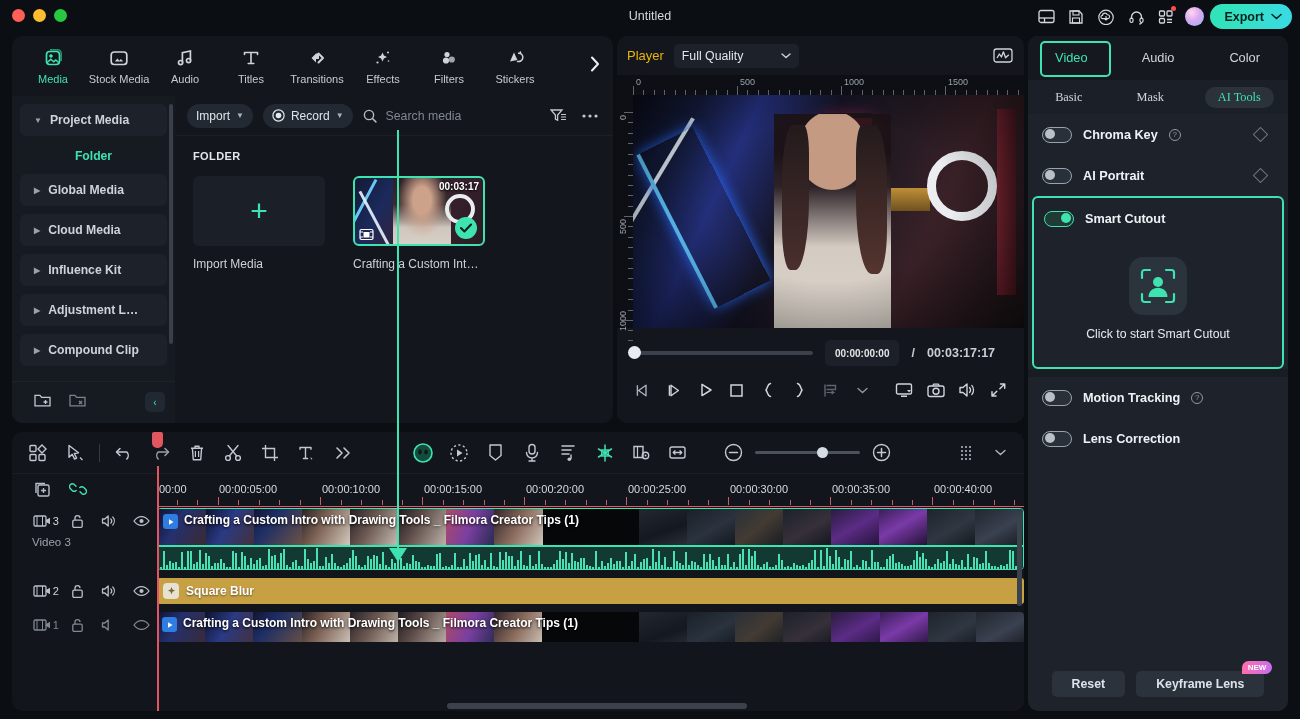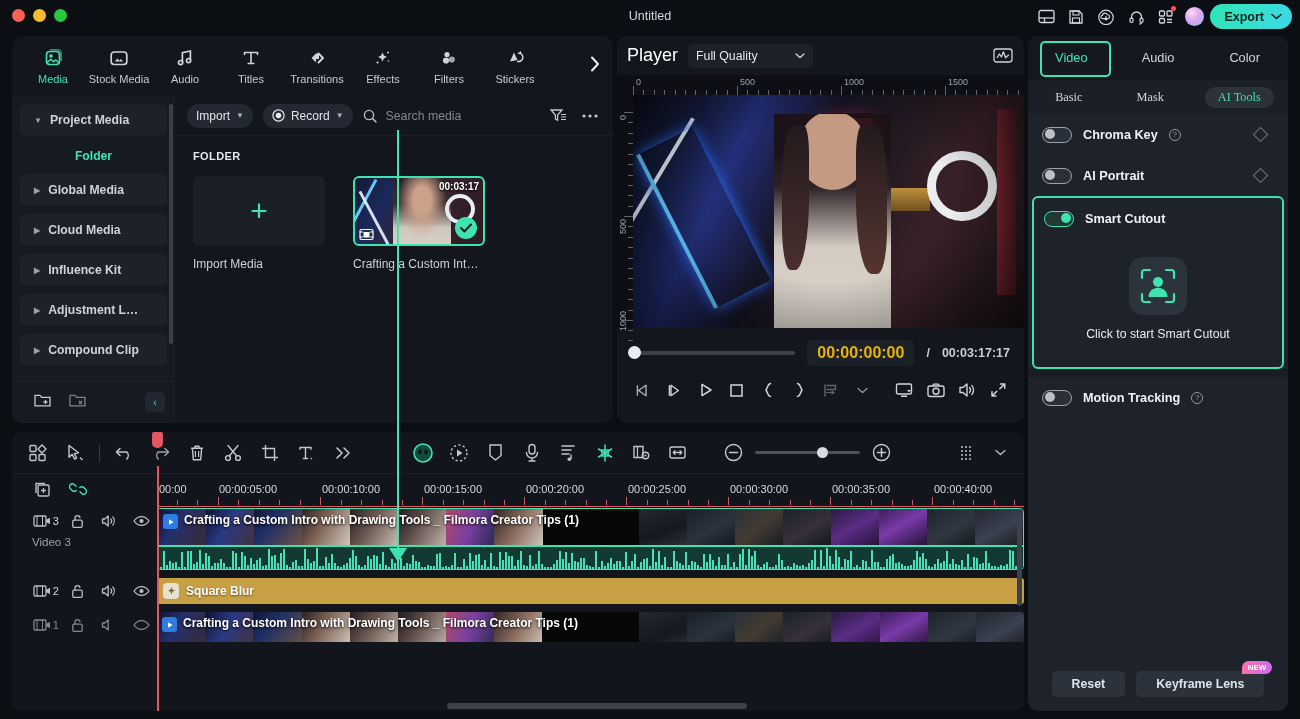--- a/index.html
+++ b/index.html
@@ -71,21 +71,21 @@
   .thumb .chk { position:absolute; right:6px; bottom:5px; width:22px;height:22px; border-radius:50%; background:#3ee3b0; display:flex;align-items:center;justify-content:center;}
   .thumb .person { position:absolute; left:38px; top:0; width:58px; height:66px;
       background:radial-gradient(ellipse at 50% 34%, #cda28b 0 22%, rgba(40,25,25,0) 60%),
                  linear-gradient(180deg,#2b2026 0%,#3a2c2e 40%,#cfc6bd 75%,#d8d0c7 100%);}
   .thumb .neon1 { position:absolute; left:4px; top:6px; width:36px; height:58px; border-left:3px solid #6fd0ff; transform:rotate(28deg); opacity:.95;}
   .thumb .neon2 { position:absolute; left:16px; top:2px; width:36px; height:62px; border-left:3px solid #e8f4ff; transform:rotate(-28deg); opacity:.9;}
 
   
   .player { position:absolute; left:617px; top:36px; width:407px; height:387px; background:#13161c; border-radius:10px; overflow:hidden;}
   .pbar { height:39px; display:flex; align-items:center; padding:0 10px; gap:10px;}
-  .pbar .plab { font-size:18px; color:#ffffff; }
+  .pbar .plab { font-size:13px; color:#eab308; }
   .qual { height:24px; border-radius:5px; background:#1c212a; display:flex; align-items:center; justify-content:space-between;
       padding:0 8px; width:125px; font-size:12.3px; color:#e2e7ec; cursor:pointer;}
   .pbar .right { margin-left:auto; }
   .stage { position:relative; height:253px; background:#0d0f14; }
   .hruler { position:absolute; left:16px; top:0; right:0; height:20px; background:#0d0f14;}
   .vruler { position:absolute; left:0; top:20px; width:16px; bottom:0; background:#0d0f14;}
   .tick { position:absolute; background:#5c646f; }
   .rlab { position:absolute; font-size:9px; color:#9aa2ab; }
   .video { position:absolute; left:16px; top:20px; right:0; bottom:0; overflow:hidden;
       background:linear-gradient(115deg,#0c0f1d 0%,#141c3e 14%,#232f7a 26%,#141424 42%,#241a22 58%,#3a2128 72%,#1c1418 100%);}
@@ -100,21 +100,21 @@
   .pinkscr { position:absolute; left:48%; top:10%; width:13%; height:15%; background:linear-gradient(180deg,#ff2e6e,#e81f5c); box-shadow:0 0 18px #ff2e6e88;}
   .pinkscr::before{content:"";position:absolute;left:0;top:-5px;width:100%;height:5px;background:#1a1418;}
   .warmshelf{position:absolute; left:66%; top:40%; width:10%; height:10%; background:linear-gradient(180deg,#d8a33c,#7a5a1e); opacity:.85;}
   .redpost{position:absolute; right:2%; top:6%; width:5%; height:80%; background:linear-gradient(90deg,#7c2330,#4a1620); opacity:.9;}
   .vv-vignette{position:absolute;inset:0;background:radial-gradient(ellipse at 50% 45%, rgba(0,0,0,0) 45%, rgba(0,0,0,.55) 100%);}
 
   .transport { height:95px; background:#13161c; padding:10px 14px 0 14px;}
   .trow1 { display:flex; align-items:center; gap:12px; height:30px;}
   .seek { position:relative; width:182px; height:4px; border-radius:2px; background:#3a414b;}
   .seek .knob { position:absolute; left:-3px; top:-5px; width:13px;height:13px;border-radius:50%; background:#e9edf2; cursor:pointer;}
-  .tc { height:26px; border-radius:5px; background:#1b2029; display:flex; align-items:center; padding:0 10px; font-size:16px; color:#eab308; font-weight:bold;}
+  .tc { height:26px; border-radius:5px; background:#1b2029; display:flex; align-items:center; padding:0 10px; font-size:10px; color:#e5e5e5; font-weight:bold;}
   .tc2 { font-size:12.5px; color:#c8ced6; font-weight:bold;}
   .trow2 { display:flex; align-items:center; gap:8px; height:40px; padding-top:4px;}
   .tbtn { width:26px;height:26px; display:flex;align-items:center;justify-content:center; cursor:pointer; color:#c7cdd5;}
   .tbtn.dim { color:#5d656f; }
 
   
   .rpanel { position:absolute; left:1028px; top:36px; width:260px; height:675px; background:#1e232b; border-radius:10px; overflow:hidden;}
   .rtabs { height:44px; display:flex; align-items:center; background:#15191f; position:relative;justify-content:space-between;}
   .rtab { flex:1; text-align:center; font-size:12.8px; color:#cfd5dc; line-height:44px; cursor:pointer;}
   .rtab.sel { color:#3ee3b0; }
@@ -663,20 +663,26 @@
     </div>
 
     <div class="rsep"></div>
 
     <div class="rrow">
       <div class="tog">
           <i></i>
         </div>
       <span class="rlabel">Motion Tracking</span>
       <span class="qm">?</span>
+    </div>
+    <div class="rrow">
+      <div class="tog">
+          <i></i>
+        </div>
+      <span class="rlabel">Lens Correction</span>
     </div>
 
     <div class="rfoot">
       <div class="fbtn">Reset</div>
       <div class="fbtn">
         <span>Keyframe Lens</span>
         <span class="newbadge">NEW</span>
       </div>
     </div>
   </div>

